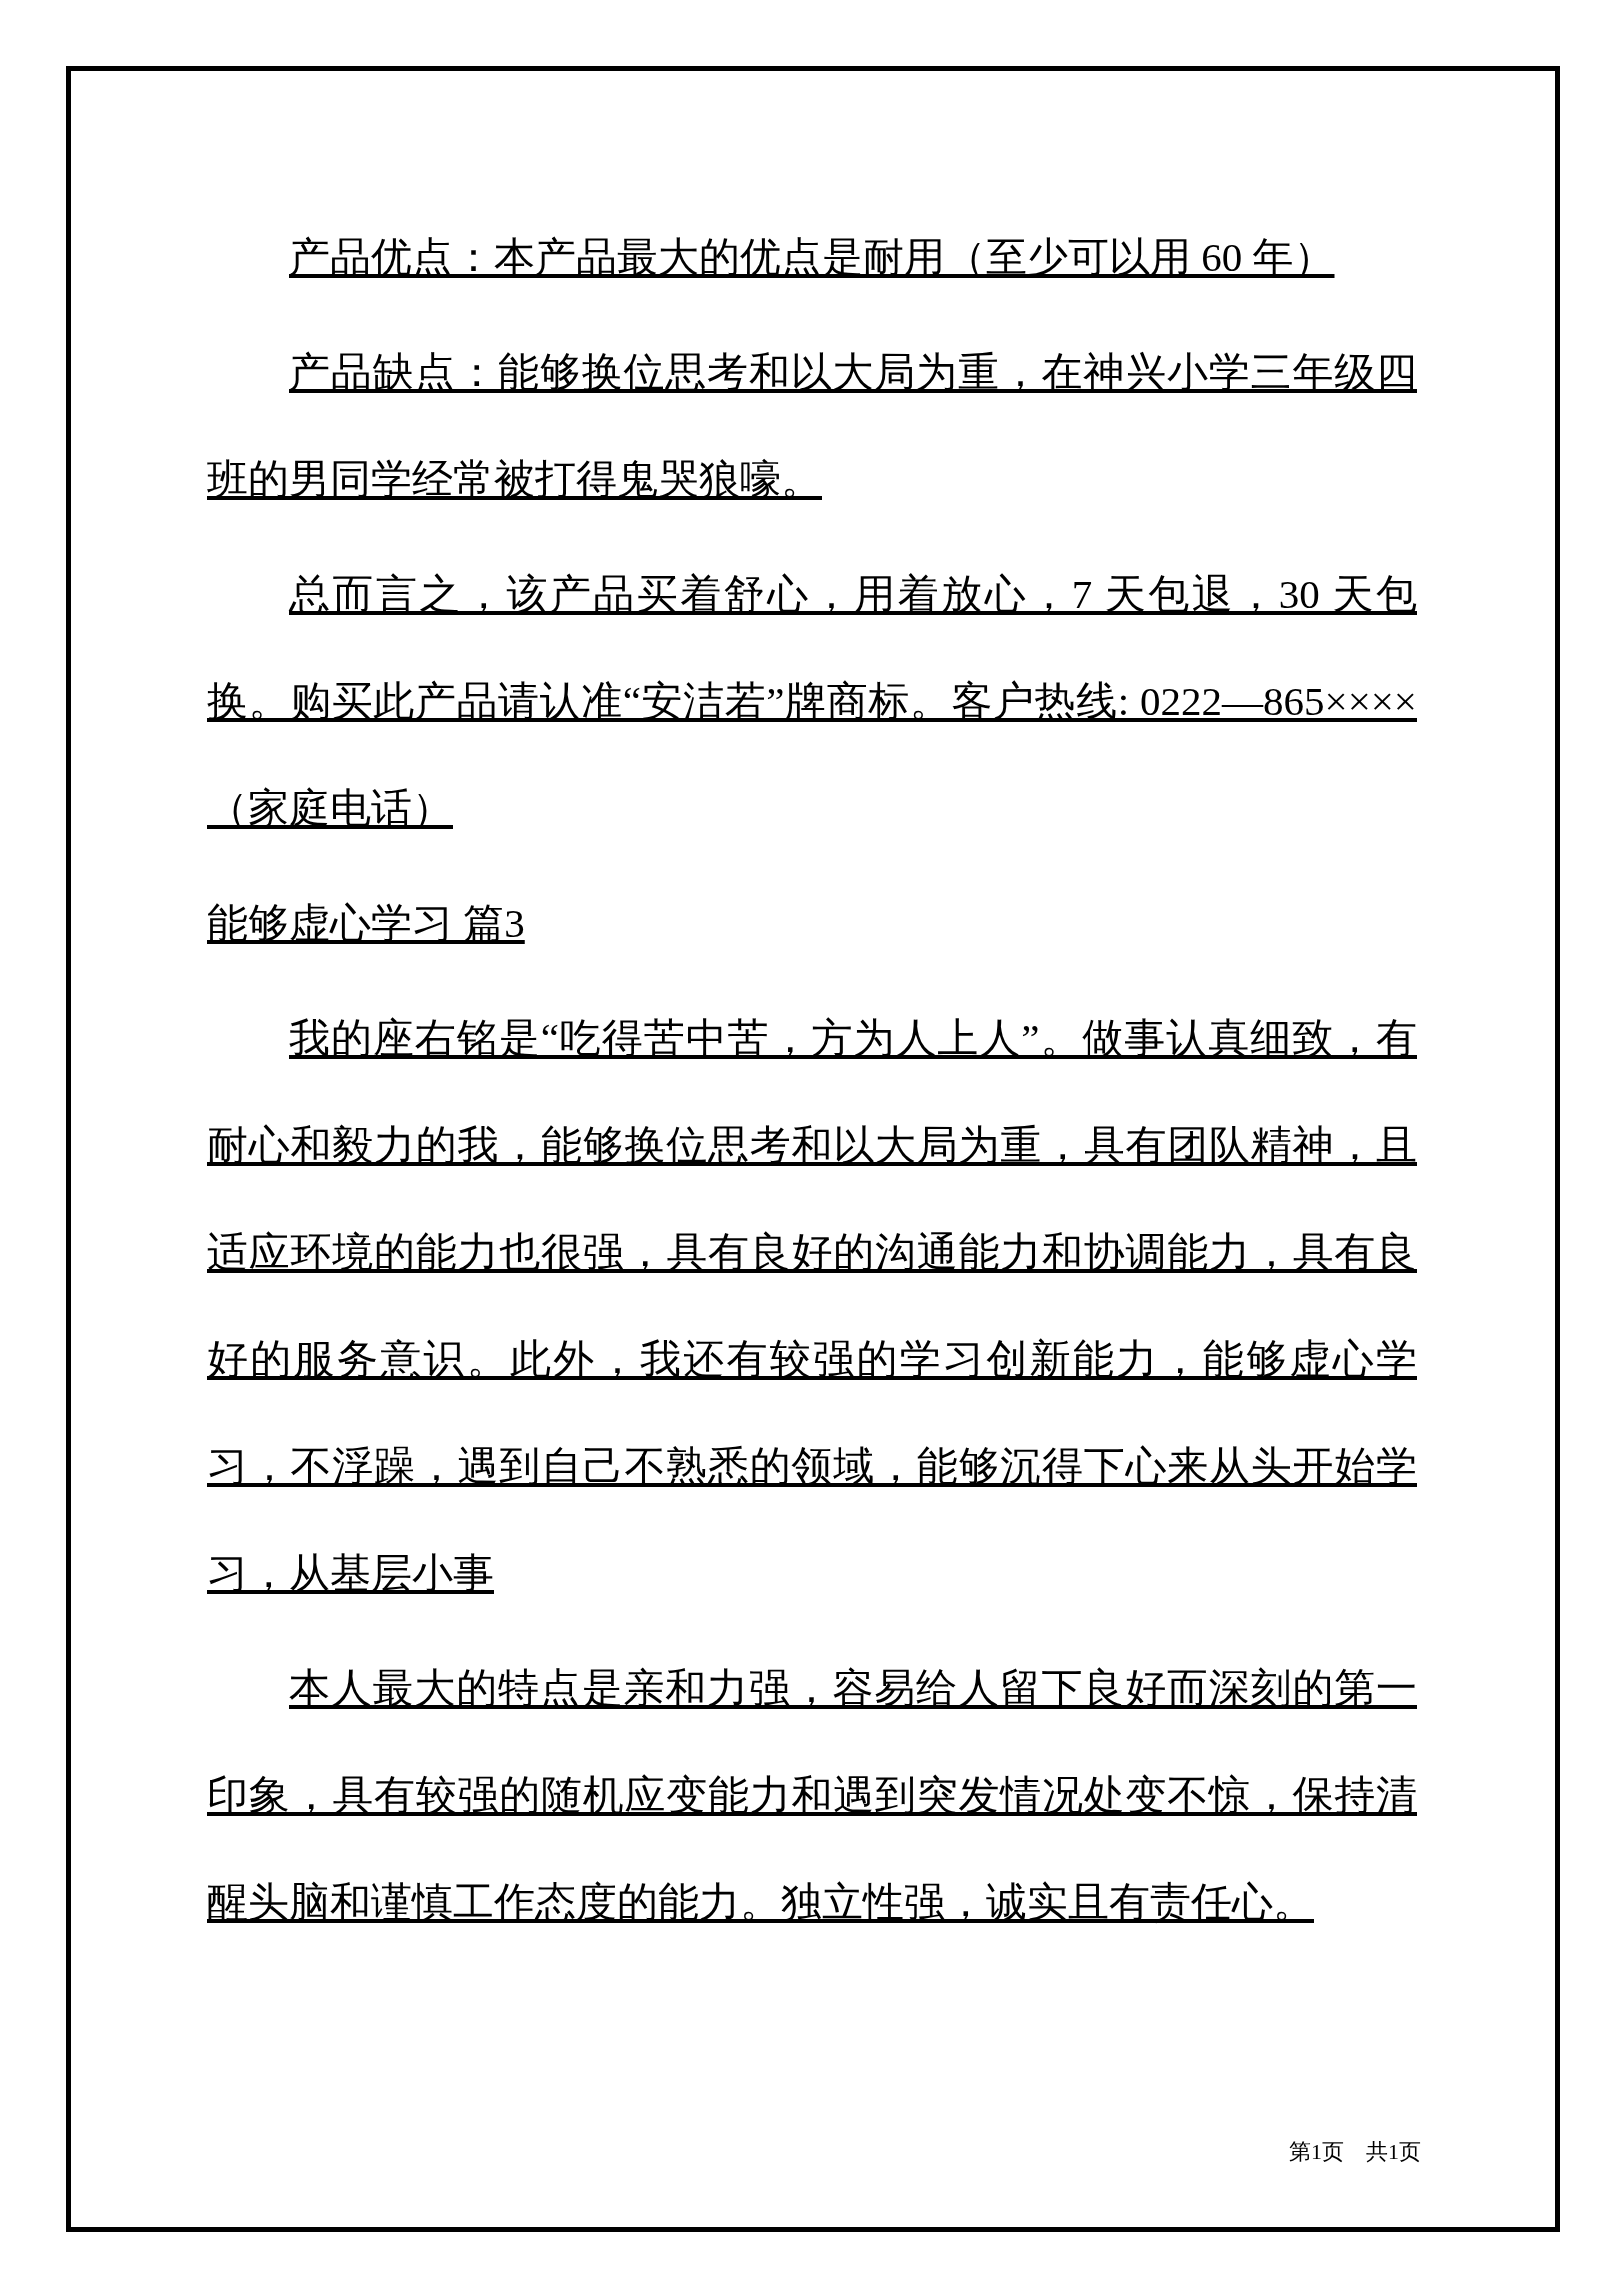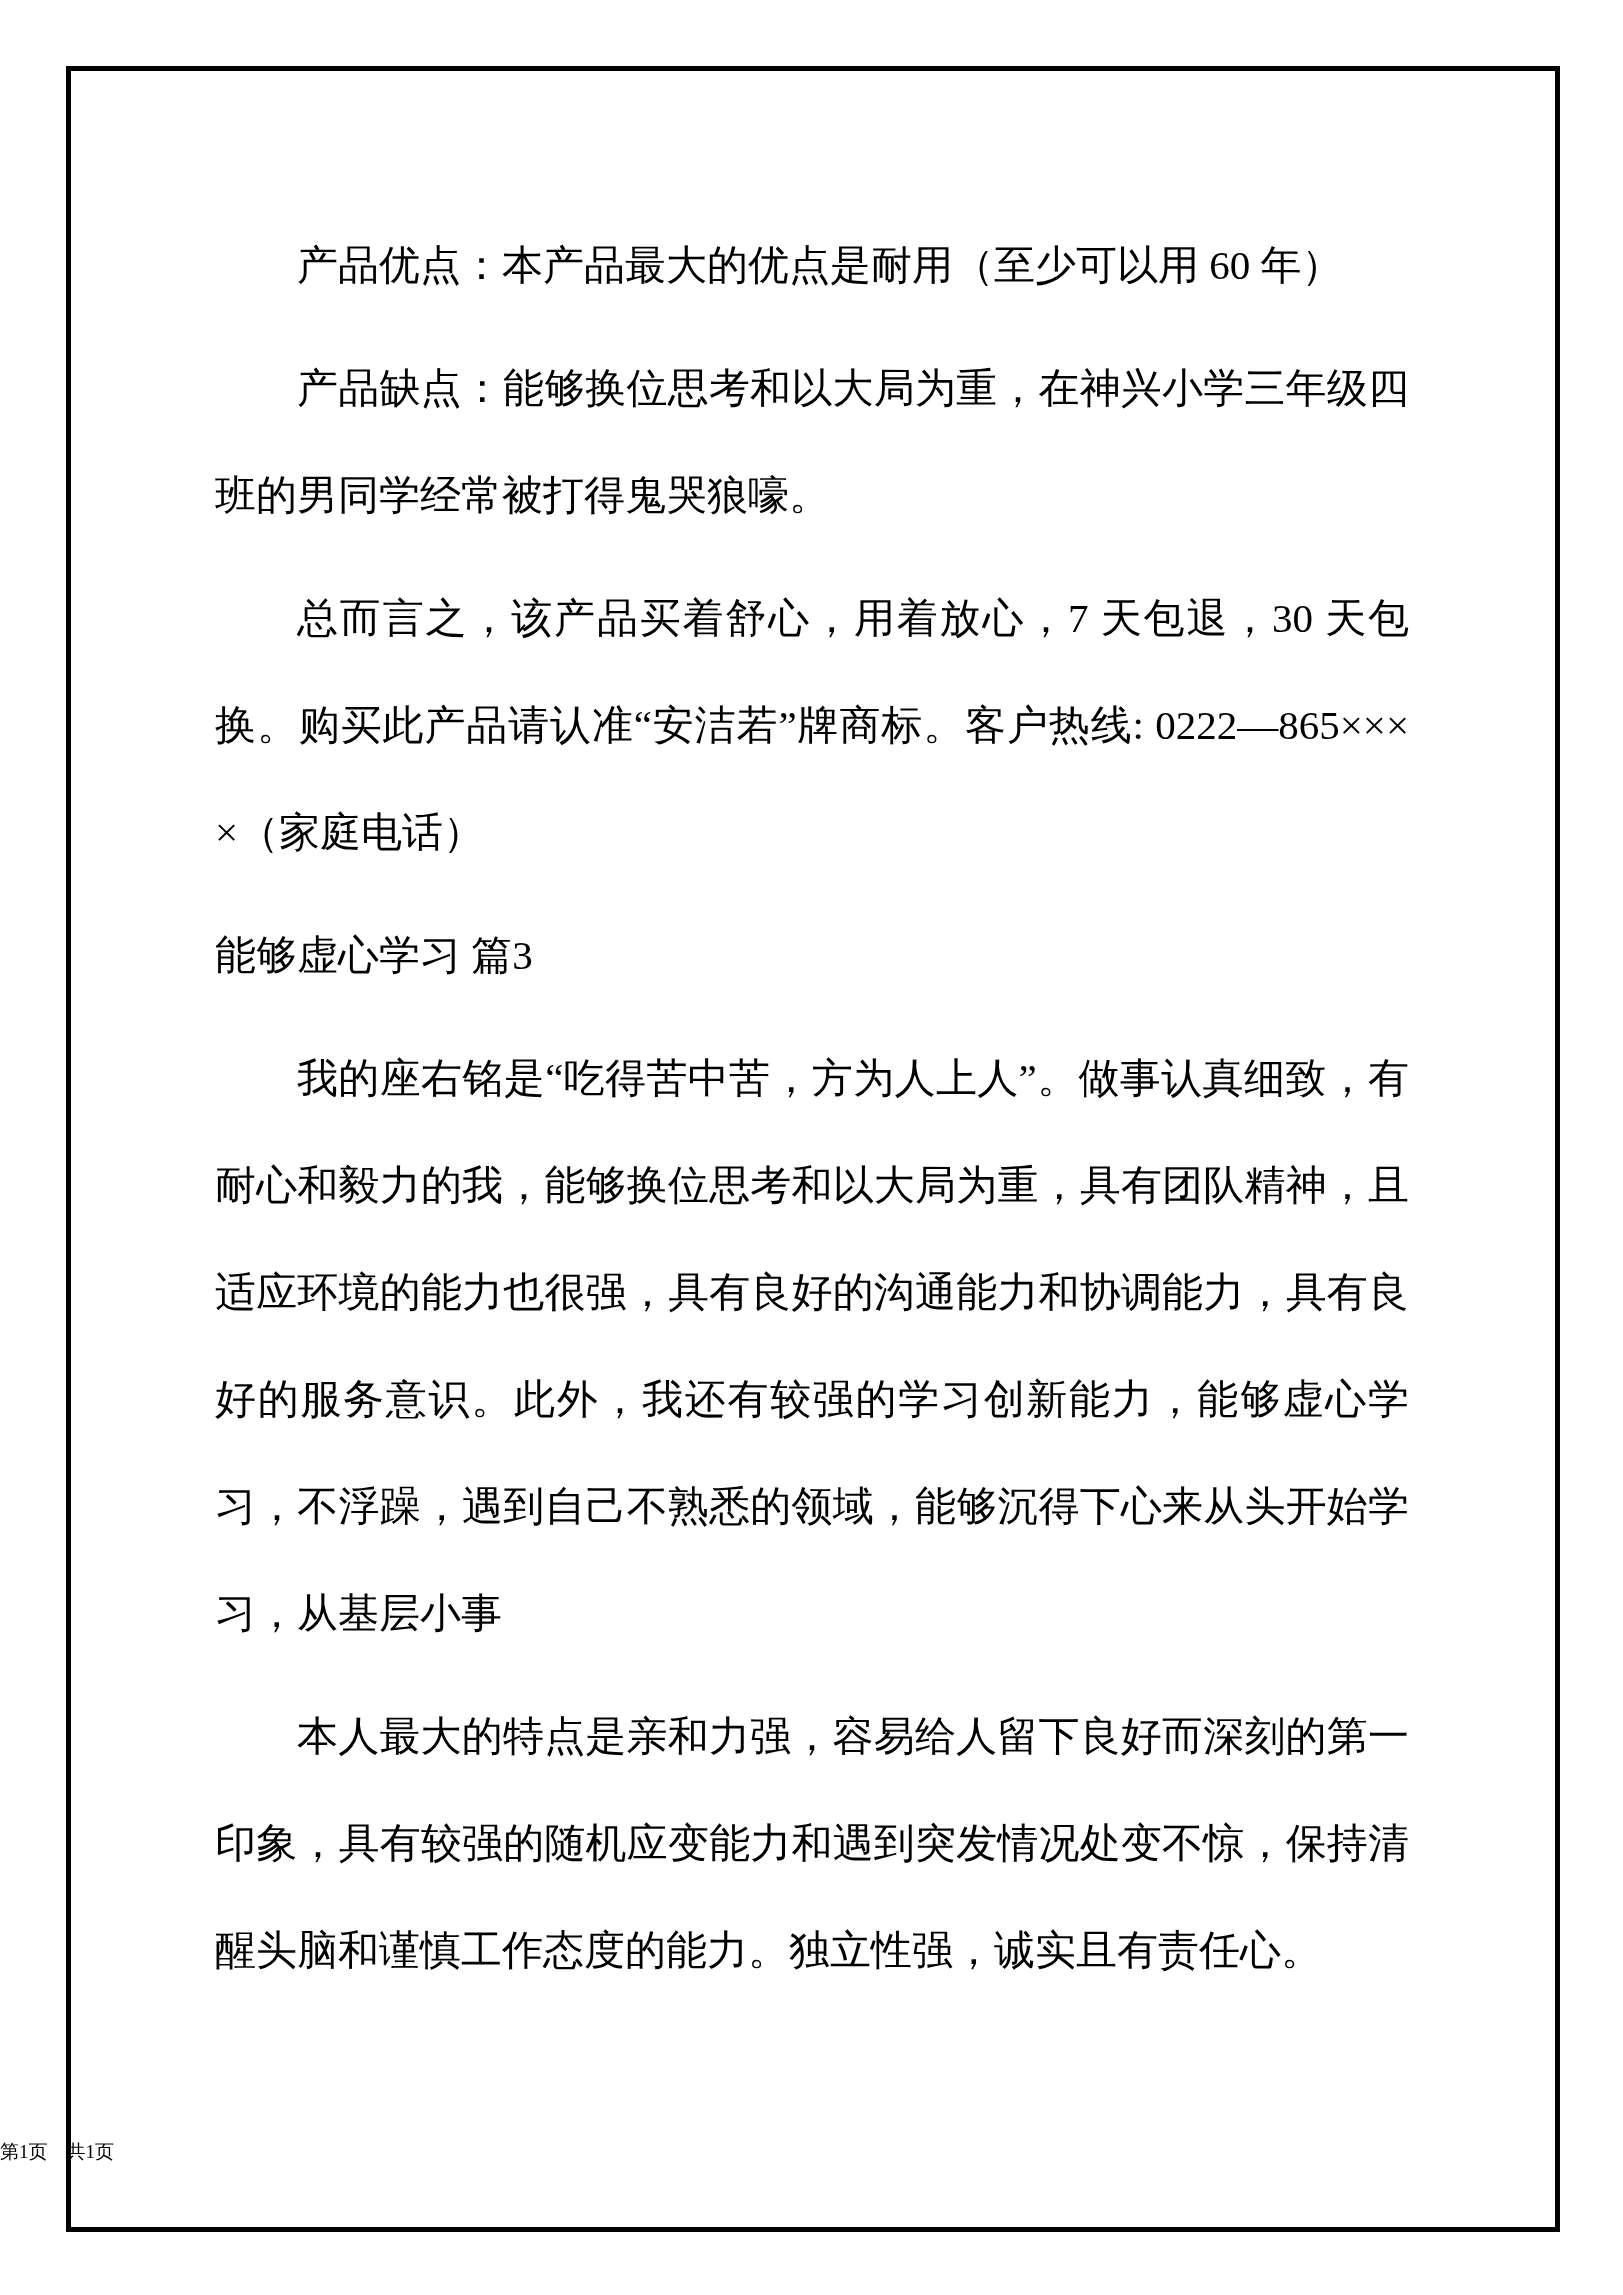--- a/index.html
+++ b/index.html
@@ -25,39 +25,40 @@
     border: 5.6px solid #000000;
     background: #ffffff;
   }
   .content {
     position: absolute;
     left: 199px;
     top: 196px;
     width: 1226px;
   }
   .content p {
-    margin: 16px;
+    margin: 8px;
     padding: 0;
     font-size: 41px;
     line-height: 107px;
     text-align: justify;
     text-justify: inter-ideograph;
     letter-spacing: 0;
     word-break: break-all;
+    text-decoration: underline;
   }
   .content p.indent {
     text-indent: 2em;
   }
   .footer {
     position: absolute;
     left: 0;
     top: 2135px;
     width: 1421px;
-    text-align: left;
-    font-size: 19px;
+    text-align: right;
+    font-size: 22px;
     line-height: 33px;
     white-space: pre;
   }
 </style>
 </head>
 <body>
 
 <div class="border-frame"></div>
 
 <div class="content">

